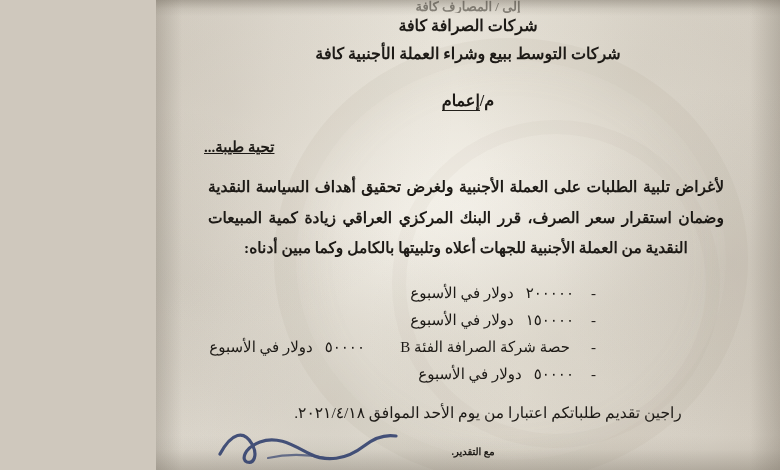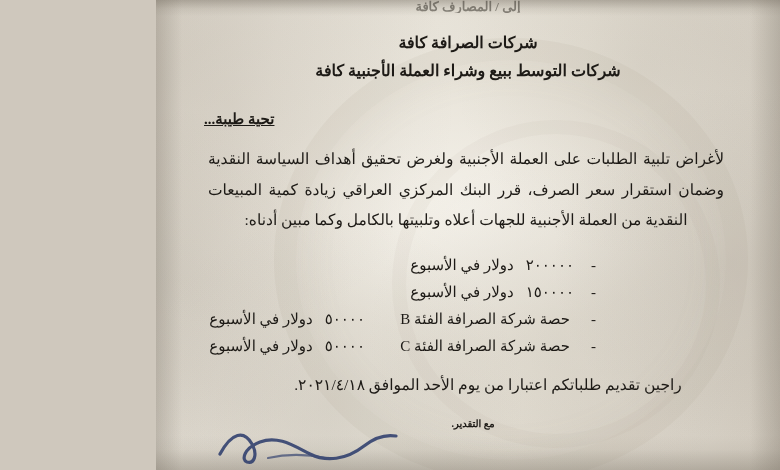--- a/index.html
+++ b/index.html
@@ -113,21 +113,21 @@
     letter-spacing: 0.2px;
   }
   .hdr-line0 {
     font-size: 13px;
     color: #3b372f;
     opacity: 0.55;
     margin-top: -2px;
     height: 15px;
     overflow: hidden;
   }
-  .hdr-line1 { font-size: 16px; margin-top: 18px; }
+  .hdr-line1 { font-size: 16px; margin-top: 1px; }
   .hdr-line2 { font-size: 16px; margin-top: 5px; font-family: Liberation Serif, serif; }
 
   .subject {
     text-align: center;
     font-weight: bold;
     font-size: 16px;
     margin-top: 26px;
   }
   .subject span.u {
     border-bottom: 1.5px solid #23201b;
@@ -143,21 +143,21 @@
     text-decoration: underline;
   }
 
   .para {
     margin-top: 16px;
     font-size: 15.5px;
     line-height: 1.95;
     text-align: justify;
     text-align-last: center;
     padding: 0 22px 0 18px;
-    font-weight: 400;
+    font-weight: 700;
   }
 
   .list {
     margin-top: 18px;
     padding-right: 150px;
     padding-left: 60px;
     font-size: 15px;
     line-height: 1.6;
   }
   .row {
@@ -231,20 +231,23 @@
   <div class="right-shade"></div>
 
   <div class="content">
 
     <div class="hdr">
       <div class="hdr-line0">إلى / المصارف كافة</div>
       <div class="hdr-line1">شركات الصرافة كافة</div>
       <div class="hdr-line2">شركات التوسط ببيع وشراء العملة الأجنبية كافة</div>
     </div>
 
+    <div class="subject">
+      <span>م/</span><span class="u">إعمام</span>
+    </div>
 
     <div class="greeting">تحية طيبة...</div>
 
     <div class="para">لأغراض تلبية الطلبات على العملة الأجنبية ولغرض تحقيق أهداف السياسة النقدية وضمان استقرار سعر الصرف، قرر البنك المركزي العراقي زيادة كمية المبيعات النقدية من العملة الأجنبية للجهات أعلاه وتلبيتها بالكامل وكما مبين أدناه:</div>
 
     <div class="list">
 
       <div class="row">
         <span class="dash">-</span>
         <span class="amount">٢٠٠٠٠٠</span>
@@ -259,21 +262,20 @@
 
       <div class="row">
         <span class="dash">-</span>
         <span class="label">حصة شركة الصرافة الفئة B</span>
         <span class="amount">٥٠٠٠٠</span>
         <span class="per">دولار في الأسبوع</span>
       </div>
 
       <div class="row">
         <span class="dash">-</span>
-        <span class="label">حصة شركة الصرافة الفئة C</span>
         <span class="amount">٥٠٠٠٠</span>
         <span class="per">دولار في الأسبوع</span>
       </div>
 
     </div>
 
     <div class="closing">راجين تقديم طلباتكم اعتبارا من يوم الأحد الموافق ٢٠٢١/٤/١٨.</div>
     <div class="regards">مع التقدير.</div>
 
   </div>

